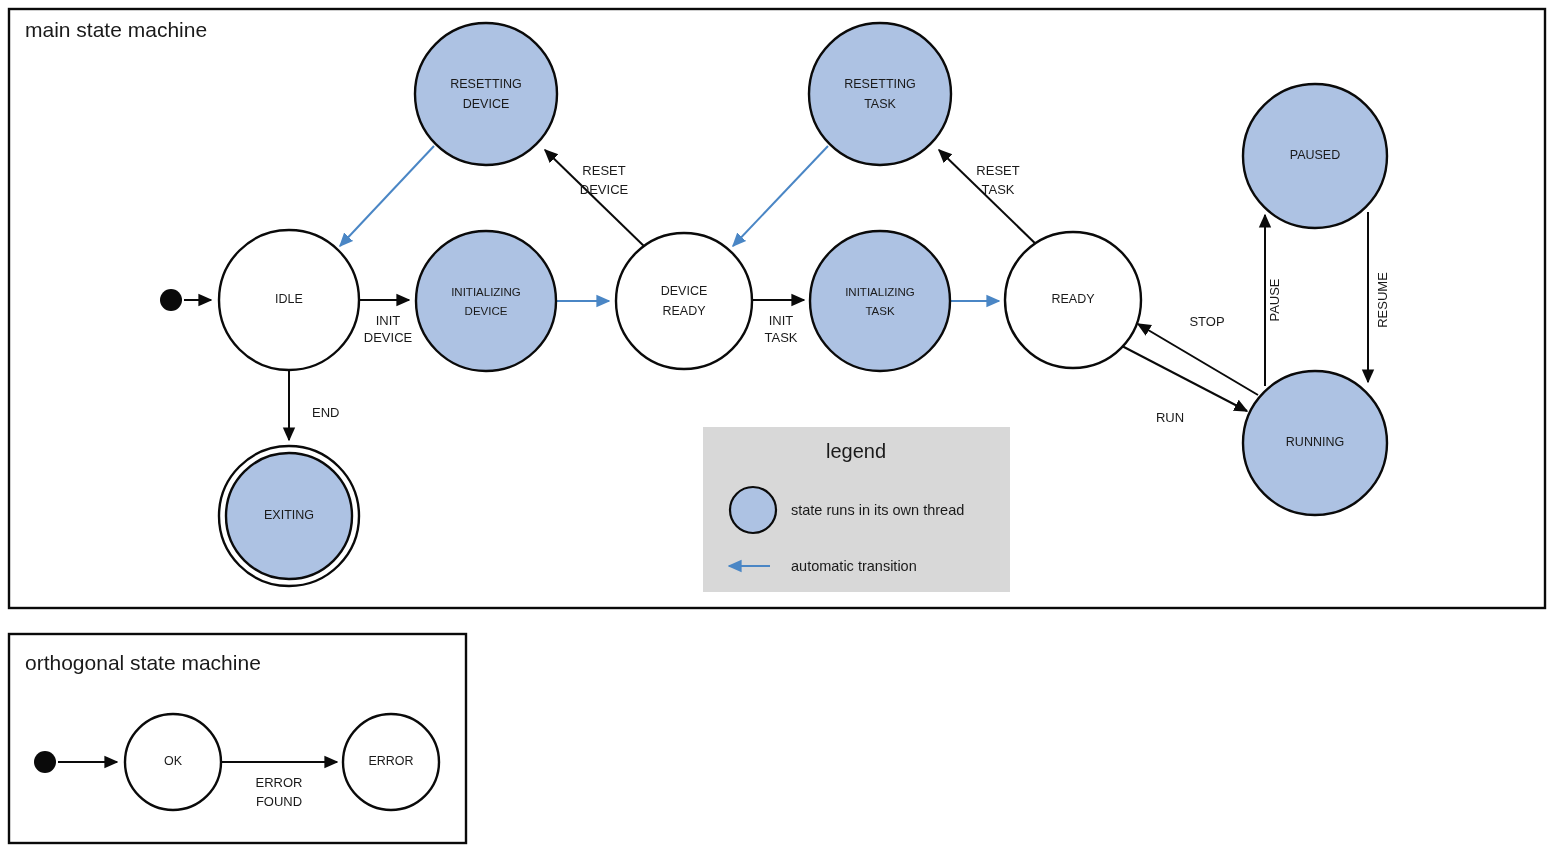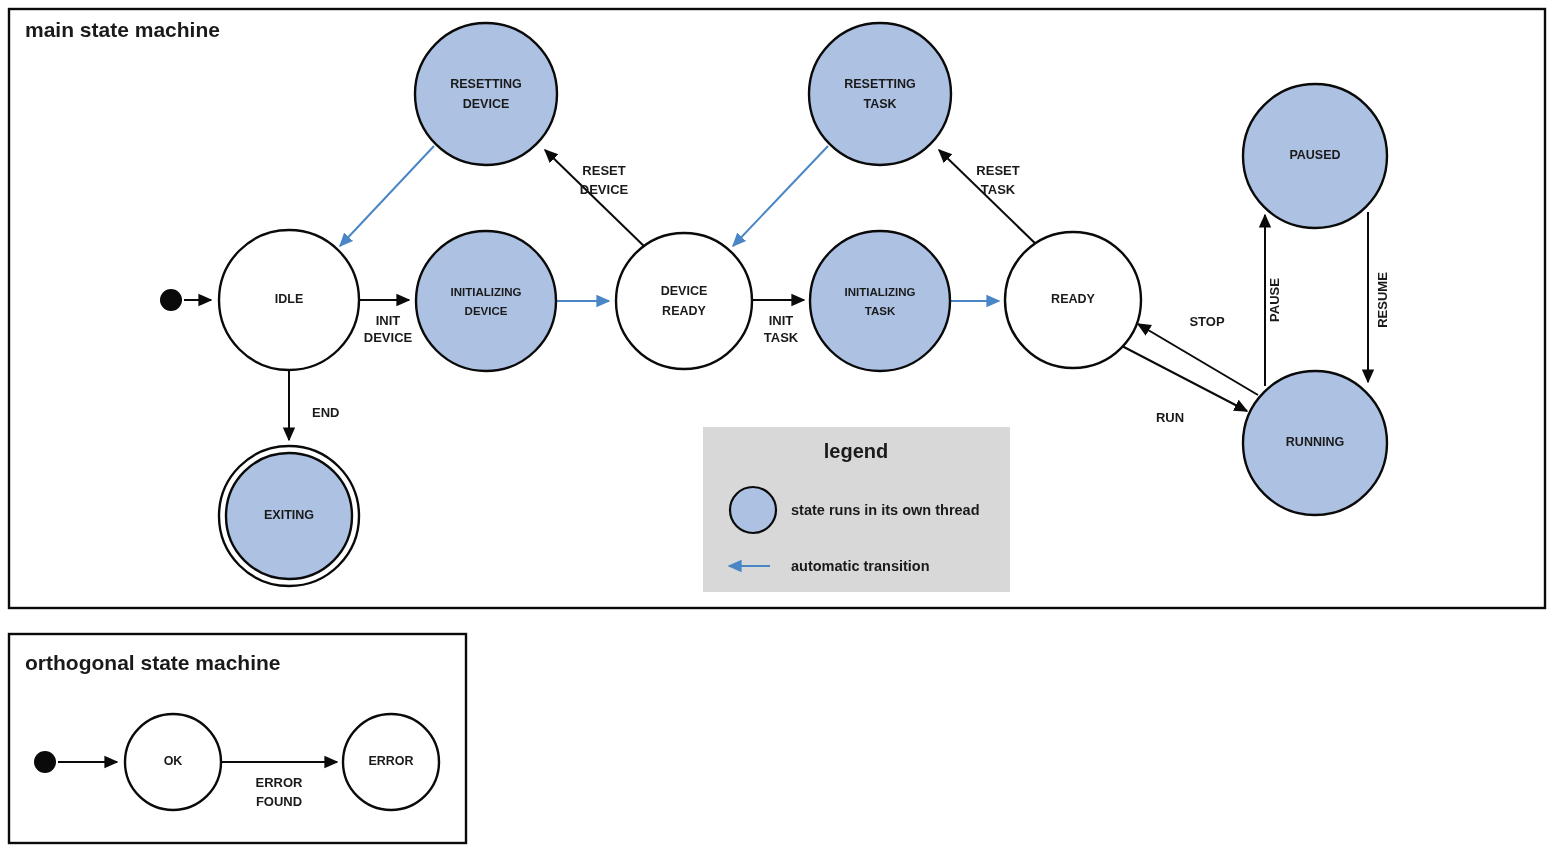--- a/index.html
+++ b/index.html
@@ -11,21 +11,20 @@
   body {
     width: 1555px;
     height: 852px;
     font-family: "Liberation Sans", sans-serif;
     overflow: hidden;
   }
   #stage {
     position: relative;
     width: 1283px;
     height: 852px;
-    font-weight: bold;
   }
   svg.diagram {
     position: absolute;
     top: 0;
     left: 0;
     width: 1555px;
     height: 852px;
   }
   text {
     font-family: "Liberation Sans", sans-serif;

